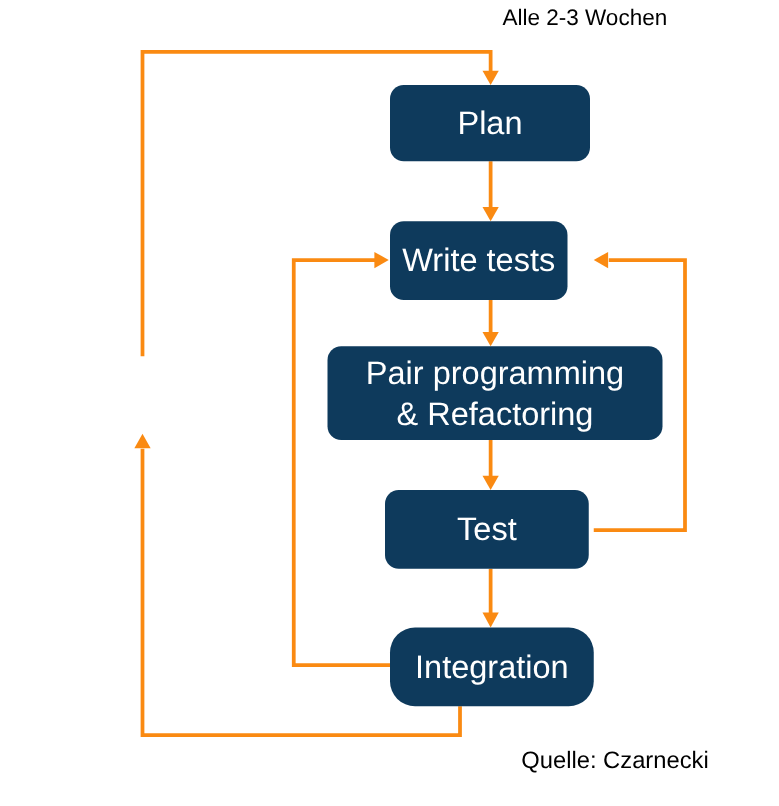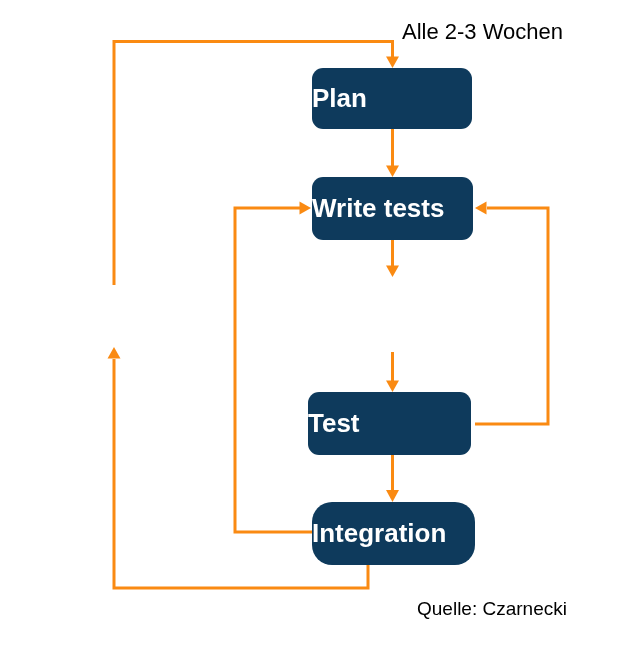--- a/index.html
+++ b/index.html
@@ -32,37 +32,36 @@
     fill: var(--arrow, #fa8a12);
     stroke: none;
   }
   .node {
     position: absolute;
     background: var(--node-fill, #0e3a5c);
     color: var(--node-text, #ffffff);
     border-radius: 11px;
     display: flex;
     align-items: center;
-    justify-content: flex-start;
+    justify-content: center;
     text-align: center;
     font-size: 26px;
     line-height: 1.25;
     white-space: pre-line;
-    font-weight: bold;
   }
   .annotation {
     position: absolute;
     color: var(--label-text, #000000);
     white-space: nowrap;
   }
-  .annotation.cycle  { left: 402px; top: 19px;  font-size: 22px; }
+  .annotation.cycle  { left: 402px; top: 4px;  font-size: 18px; }
   .annotation.daily  { left: 488px; top: 521px; font-size: 21px; }
   .annotation.source { left: 417px; top: 598px; font-size: 19px; }
   .node.plan        { left: 312px; top: 68px;  width: 160px; height: 61px; }
-  .node.write-tests { left: 312px; top: 177px; width: 161px; height: 63px; }
+  .node.write-tests { left: 312px; top: 177px; width: 142px; height: 63px; }
   .node.pair        { left: 262px; top: 277px; width: 268px; height: 75px; }
   .node.test        { left: 308px; top: 392px; width: 163px; height: 63px; }
   .node.integration { left: 312px; top: 502px; width: 163px; height: 63px; border-radius: 20px; }
   .node.release     { left: 32px;  top: 285px; width: 163px; height: 62px; }
 </style>
 </head>
 <body>
 
 <div class="canvas">
 
@@ -110,20 +109,24 @@
   </svg>
 
   <div class="node plan">
     <span>Plan</span>
   </div>
 
   <div class="node write-tests">
     <span>Write tests</span>
   </div>
 
+  <div class="node pair">
+    <span>Pair programming
+&amp; Refactoring</span>
+  </div>
 
   <div class="node test">
     <span>Test</span>
   </div>
 
   <div class="node integration">
     <span>Integration</span>
   </div>
 
 

